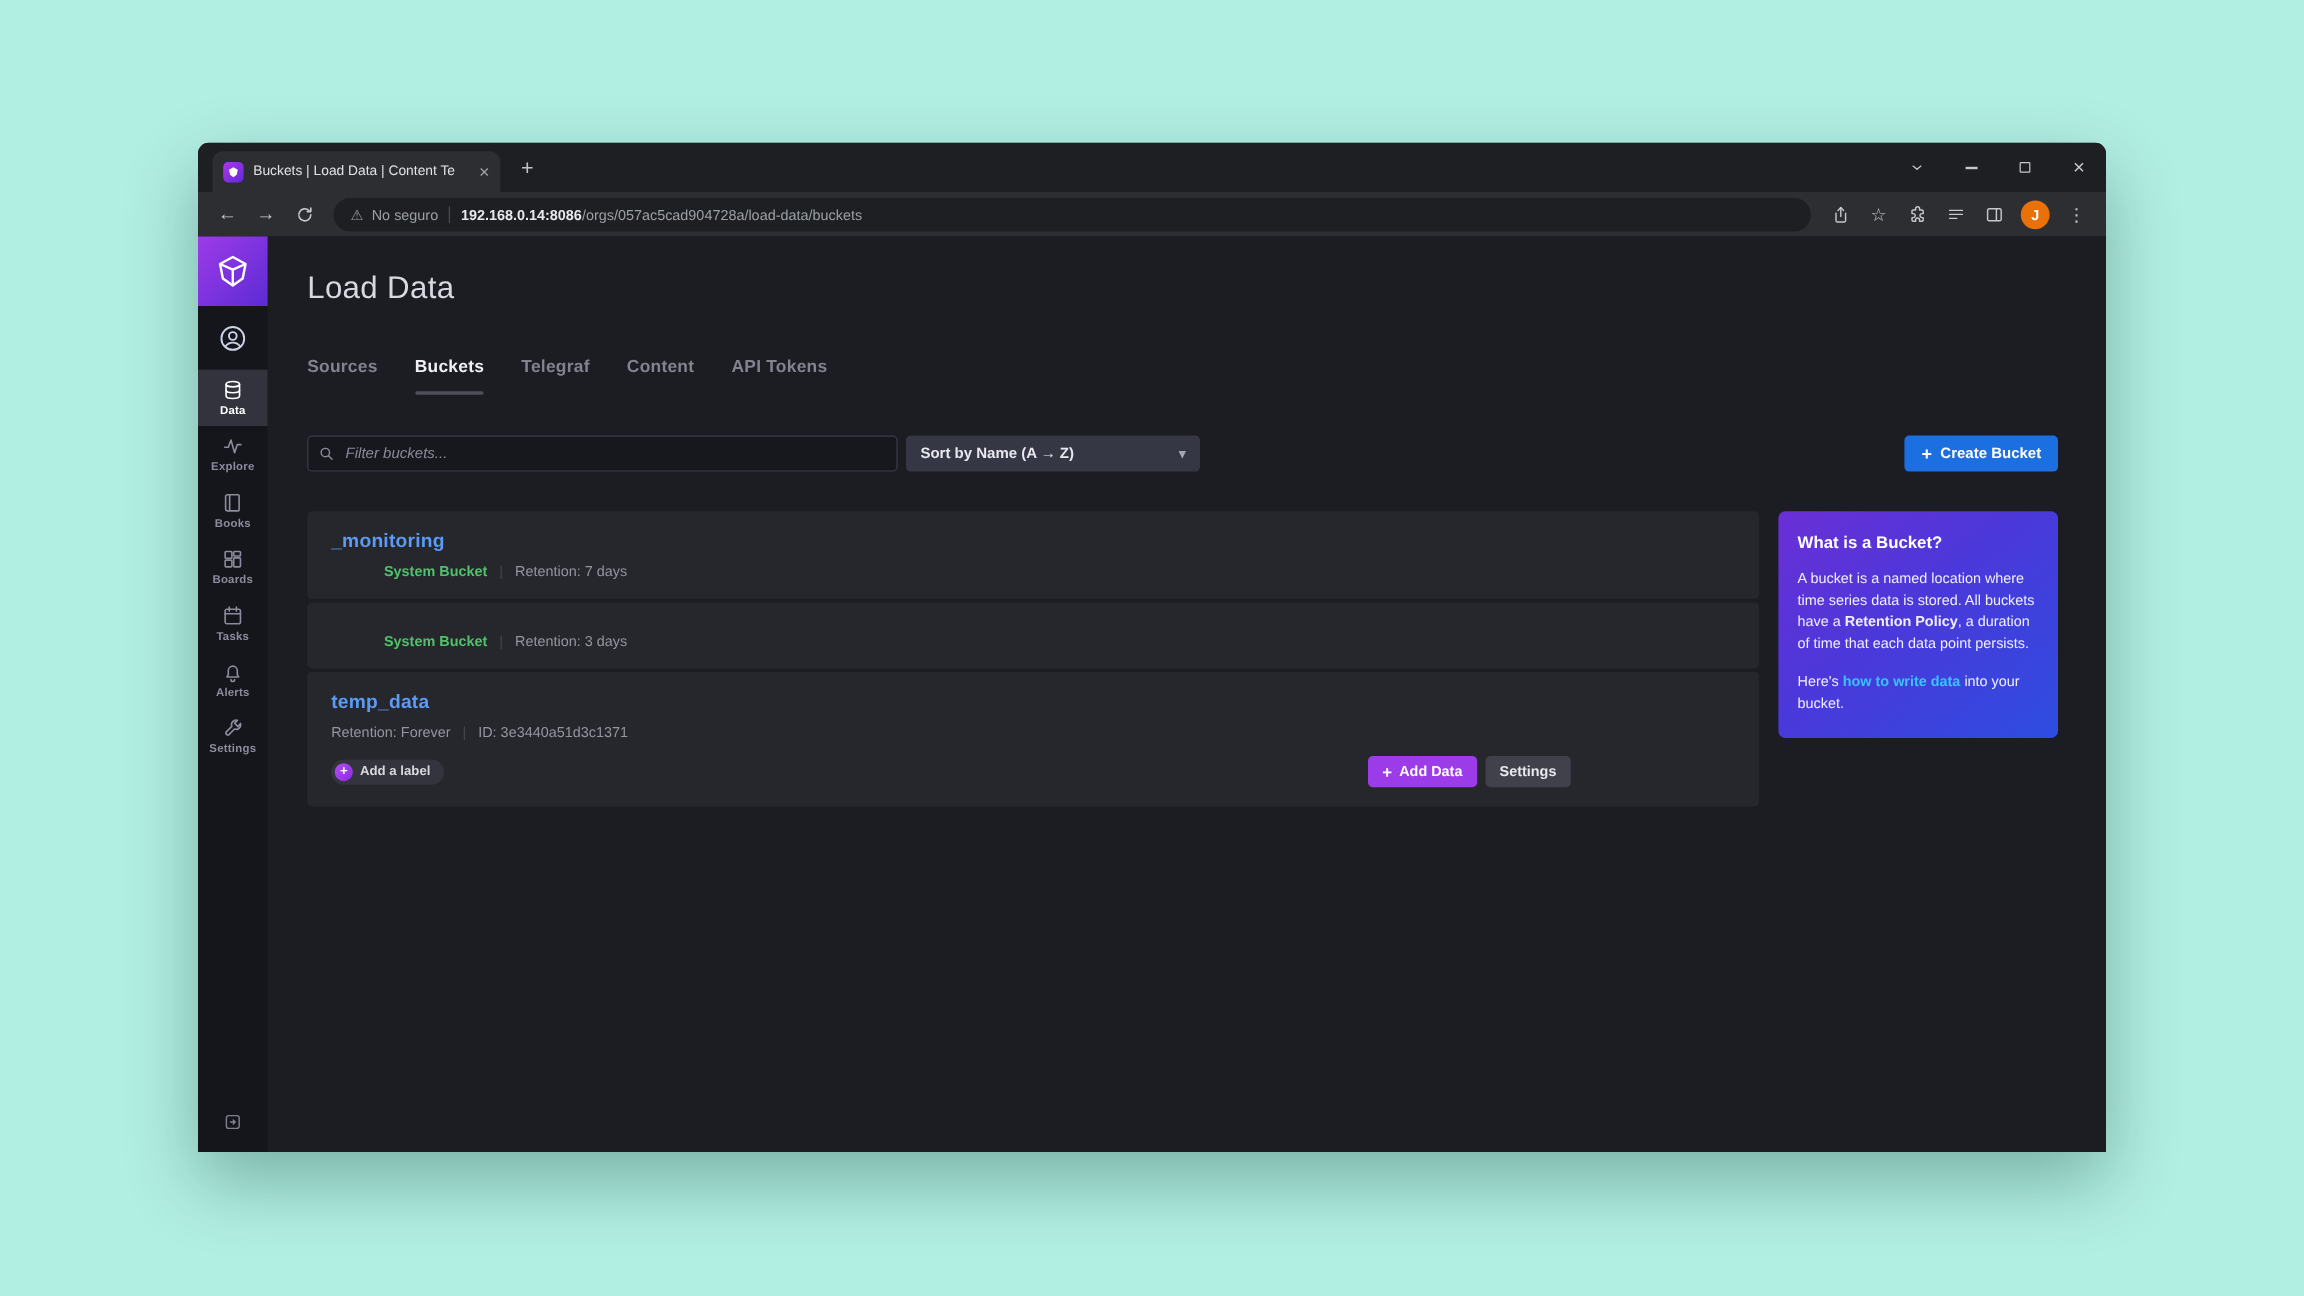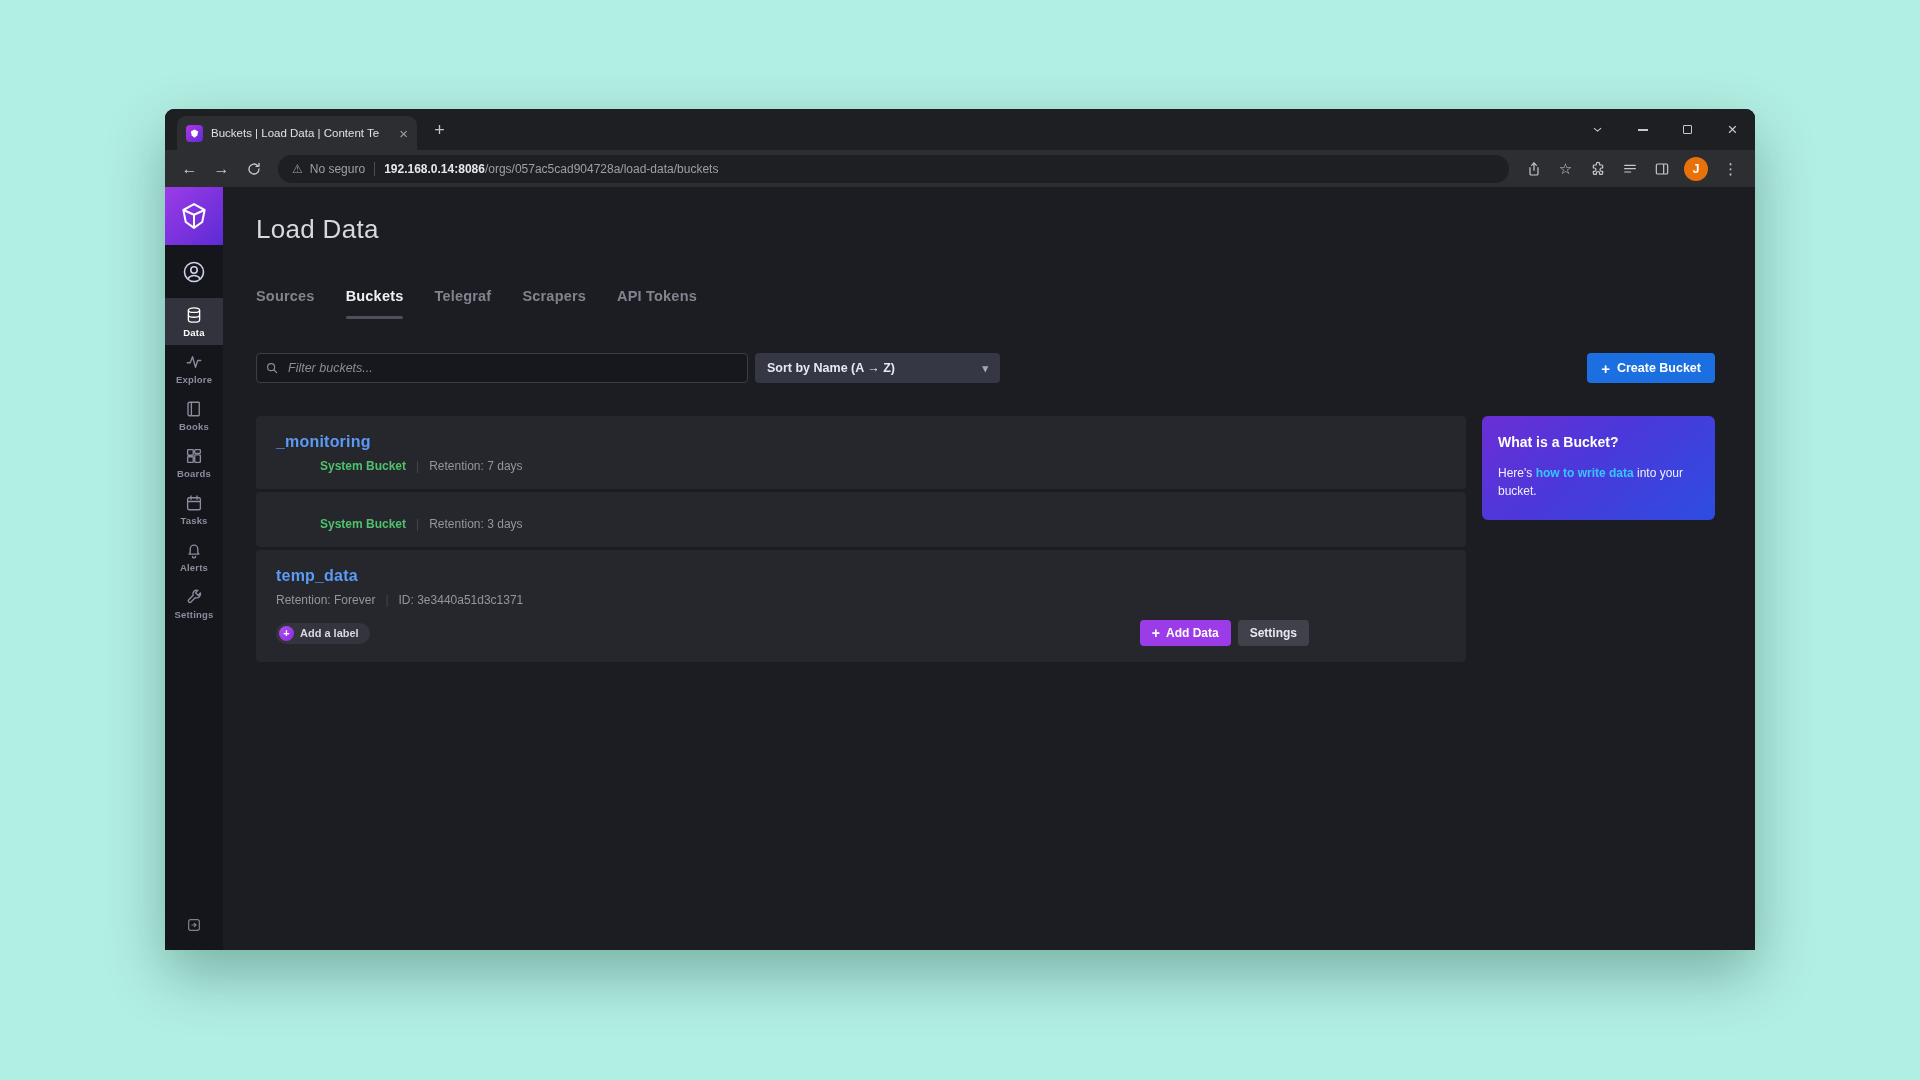--- a/index.html
+++ b/index.html
@@ -1,21 +1,21 @@
 <!DOCTYPE html>
 <html><head>
 <meta charset="utf-8">
 <style>
   *{margin:0;padding:0;box-sizing:border-box;}
   html,body{width:1920px;height:1080px;}
   body{background:#b2efe3;font-family:"Liberation Sans",sans-serif;overflow:hidden;position:relative;}
   svg{display:block;}
 
   
-  .browser{position:absolute;left:165px;top:109px;width:1590px;height:841px;background:#1c1c23;
+  .browser{position:absolute;left:165px;top:119px;width:1590px;height:841px;background:#1c1c23;
            border-radius:9px 9px 0 0;overflow:hidden;box-shadow:0 24px 60px rgba(0,45,38,.32);}
 
   .tabstrip{height:41px;background:#1e1f22;display:flex;align-items:flex-end;padding-left:12px;position:relative;}
   .tab{width:240px;height:34px;background:#2d2e32;border-radius:9px 9px 0 0;display:flex;align-items:center;
        padding:0 9px;gap:8px;}
   .favicon{width:17px;height:17px;border-radius:4px;background:linear-gradient(135deg,#b136e8,#5f2bd6);
            display:flex;align-items:center;justify-content:center;flex:none;}
   .tab-title{color:#dfe1e5;font-size:11.5px;white-space:nowrap;overflow:hidden;flex:1;}
   .tab-close{color:#9aa0a6;font-size:15px;line-height:1;flex:none;cursor:default;}
   .newtab{color:#c0c3c9;font-size:18px;margin:0 0 6px 9px;width:27px;height:27px;display:flex;
@@ -257,21 +257,21 @@
       </div>
     </nav>
 
     <main>
       <h1 class="page-title">Load Data</h1>
 
       <div class="tabs">
         <div class="tab-link">Sources</div>
         <div class="tab-link active">Buckets</div>
         <div class="tab-link">Telegraf</div>
-        <div class="tab-link">Scrapers</div>
+        <div class="tab-link">Content</div>
         <div class="tab-link">API Tokens</div>
       </div>
 
       <div class="controls-row">
         <div class="search-box">
           <svg viewBox="0 0 24 24" fill="none" stroke="currentColor" stroke-width="2" stroke-linecap="round">
               <circle cx="10.5" cy="10.5" r="6"></circle>
               <path d="M15 15l5 5"></path>
             </svg>
           <input class="filter-input" placeholder="Filter buckets..." style="">
@@ -327,19 +327,20 @@
                   <span>Settings</span>
                 </button>
               </span>
             </div>
           </div>
 
         </div>
 
         <aside class="info-panel">
           <div class="info-title">What is a Bucket?</div>
+          <div class="info-body"><span>A bucket is a named location where time series data is stored. All buckets have a </span><span class="info-bold">Retention Policy</span><span>, a duration of time that each data point persists.</span></div>
           <div class="info-foot"><span>Here's </span><span class="doc-link">how to write data</span><span> into your bucket.</span></div>
         </aside>
       </div>
 
     </main>
   </div>
 </div>
 
 </body></html>

